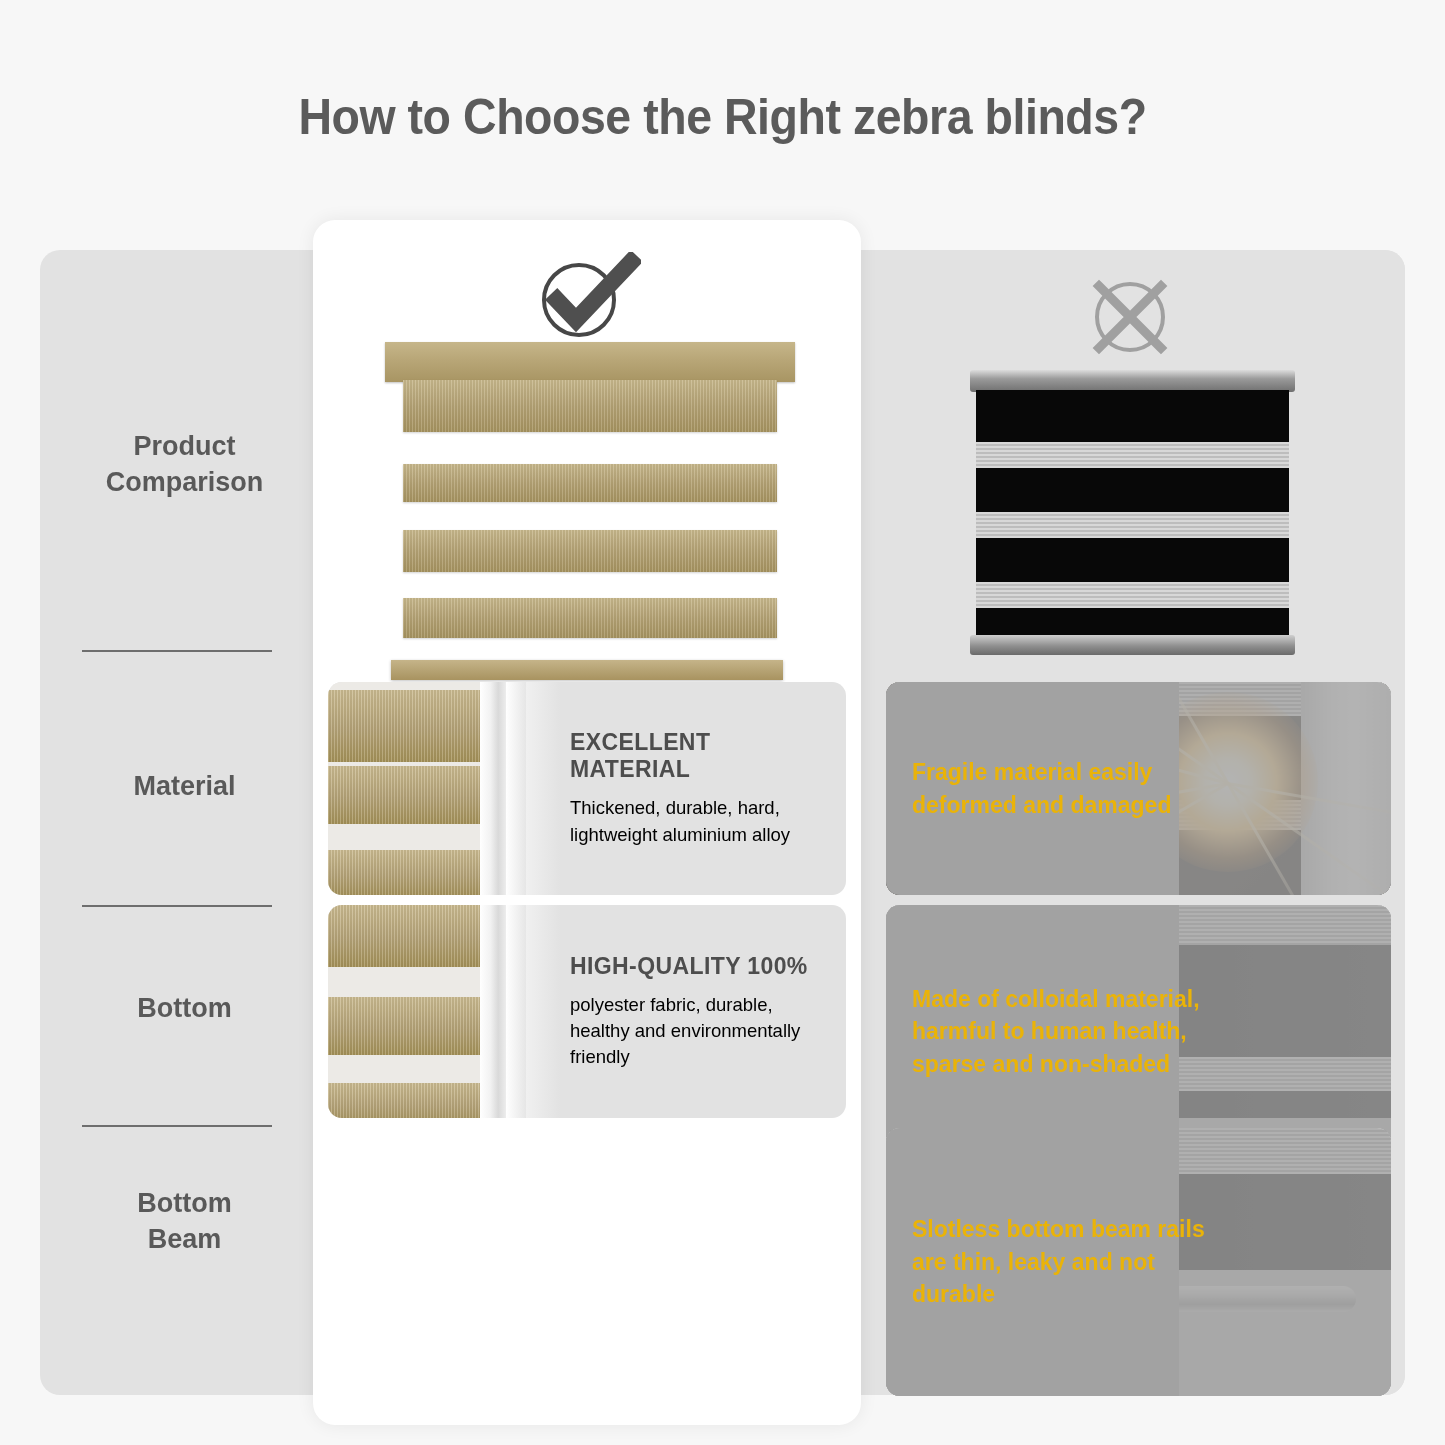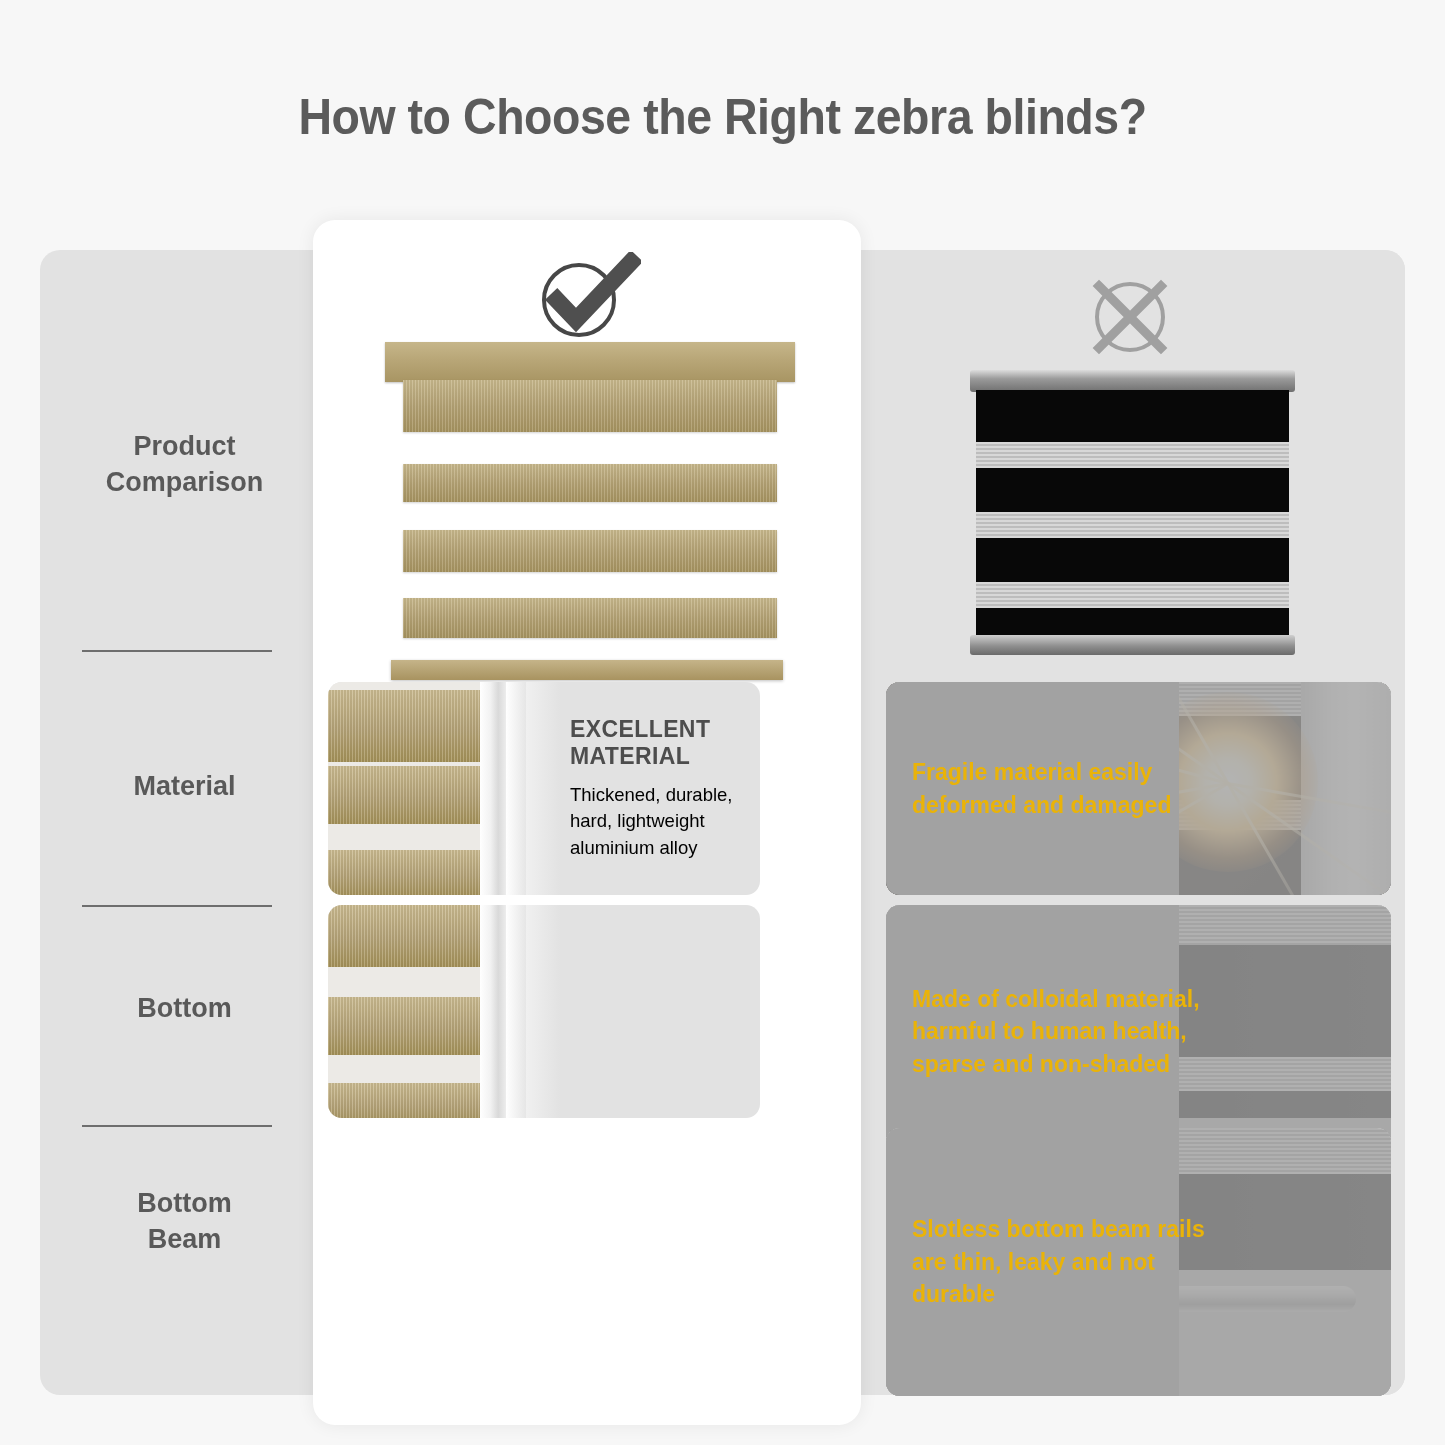--- a/index.html
+++ b/index.html
@@ -87,21 +87,21 @@
     background: repeating-linear-gradient(180deg,#d8d8d8 0px,#d8d8d8 2px,#bdbdbd 2px,#bdbdbd 4px);
   }
   .bb-foot {
     position: absolute; left: 0; bottom: 0; width: 325px; height: 20px;
     background: linear-gradient(180deg,#cfcfcf 0%,#8f8f8f 55%,#6a6a6a 100%);
     border-radius: 3px;
   }
 
   
   .card-good {
-    position: absolute; left: 328px; width: 432px;
+    position: absolute; left: 328px; width: 518px;
     background: #e2e2e2; border-radius: 14px; overflow: hidden;
   }
   .card-good .img { position: absolute; left: 0; top: 0; width: 232px; height: 100%; overflow: hidden; }
   .card-good .txt { position: absolute; left: 242px; top: 0; right: 14px; height: 100%; display: flex; flex-direction: column; justify-content: center; }
   .ct-head { font-size: 23px; font-weight: bold; color: #4d4d4d; letter-spacing: 0.4px; margin-bottom: 12px; }
   .ct-body { font-size: 18.5px; color: #000000; line-height: 1.42; }
 
   
   .slat-scene { position: absolute; inset: 0; background: #eceae6; }
   .slat {
@@ -249,20 +249,24 @@
   <div class="card-good" style="top:905px;height:213px;">
     <div class="img">
       <div class="slat-scene">
         <div class="slat" style="top:0px;height:62px;"></div>
         <div class="slat" style="top:92px;height:58px;"></div>
         <div class="slat" style="top:178px;height:44px;"></div>
         <div class="frame-v" style="left:152px;width:26px;"></div>
         <div class="frame-v" style="left:178px;width:20px;background:linear-gradient(90deg,#ffffff,#e6e6e6);"></div>
         <div class="frame-v" style="left:198px;width:34px;background:linear-gradient(90deg,#f0f0f0,#e2e2e2);"></div>
       </div>
+    </div>
+    <div class="txt">
+      <div class="ct-head">HIGH-QUALITY 100%</div>
+      <div class="ct-body">polyester fabric, durable, healthy and environmentally friendly</div>
     </div>
   </div>
 
 
   <div class="card-bad" style="top:682px;height:213px;">
     <div class="scene sun-scene">
       <div class="sun-blind" style="top:0px;height:34px;"></div>
       <div class="sun-blind" style="top:118px;height:30px;"></div>
       <div class="win-frame-r"></div>
       <div class="sun-core" style="left:252px;top:10px;"></div>

